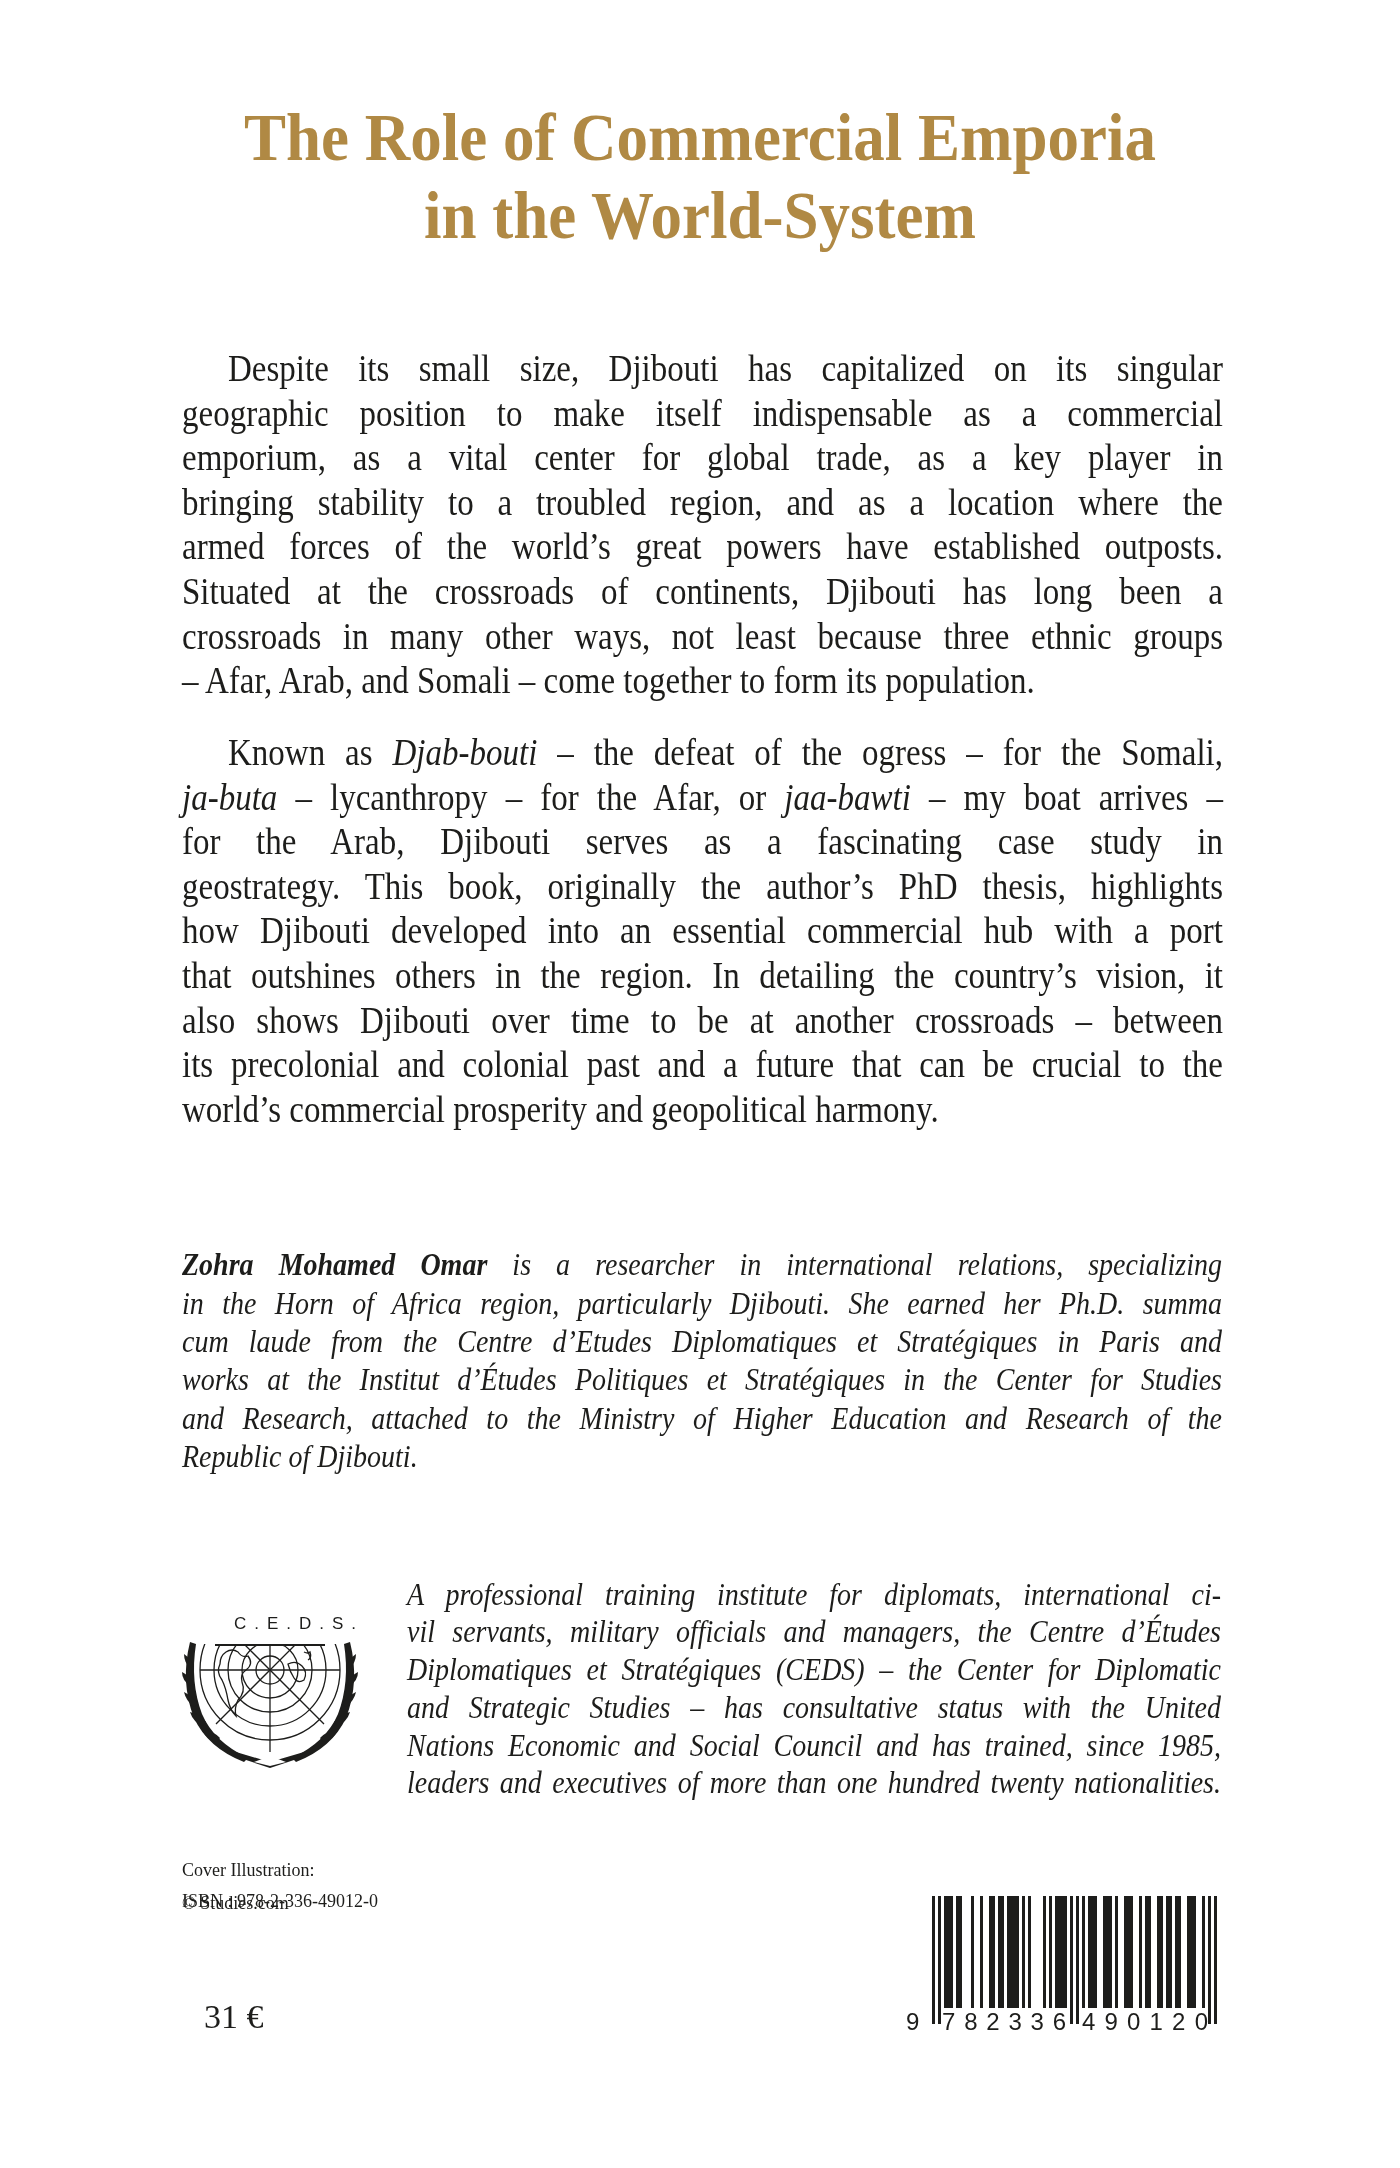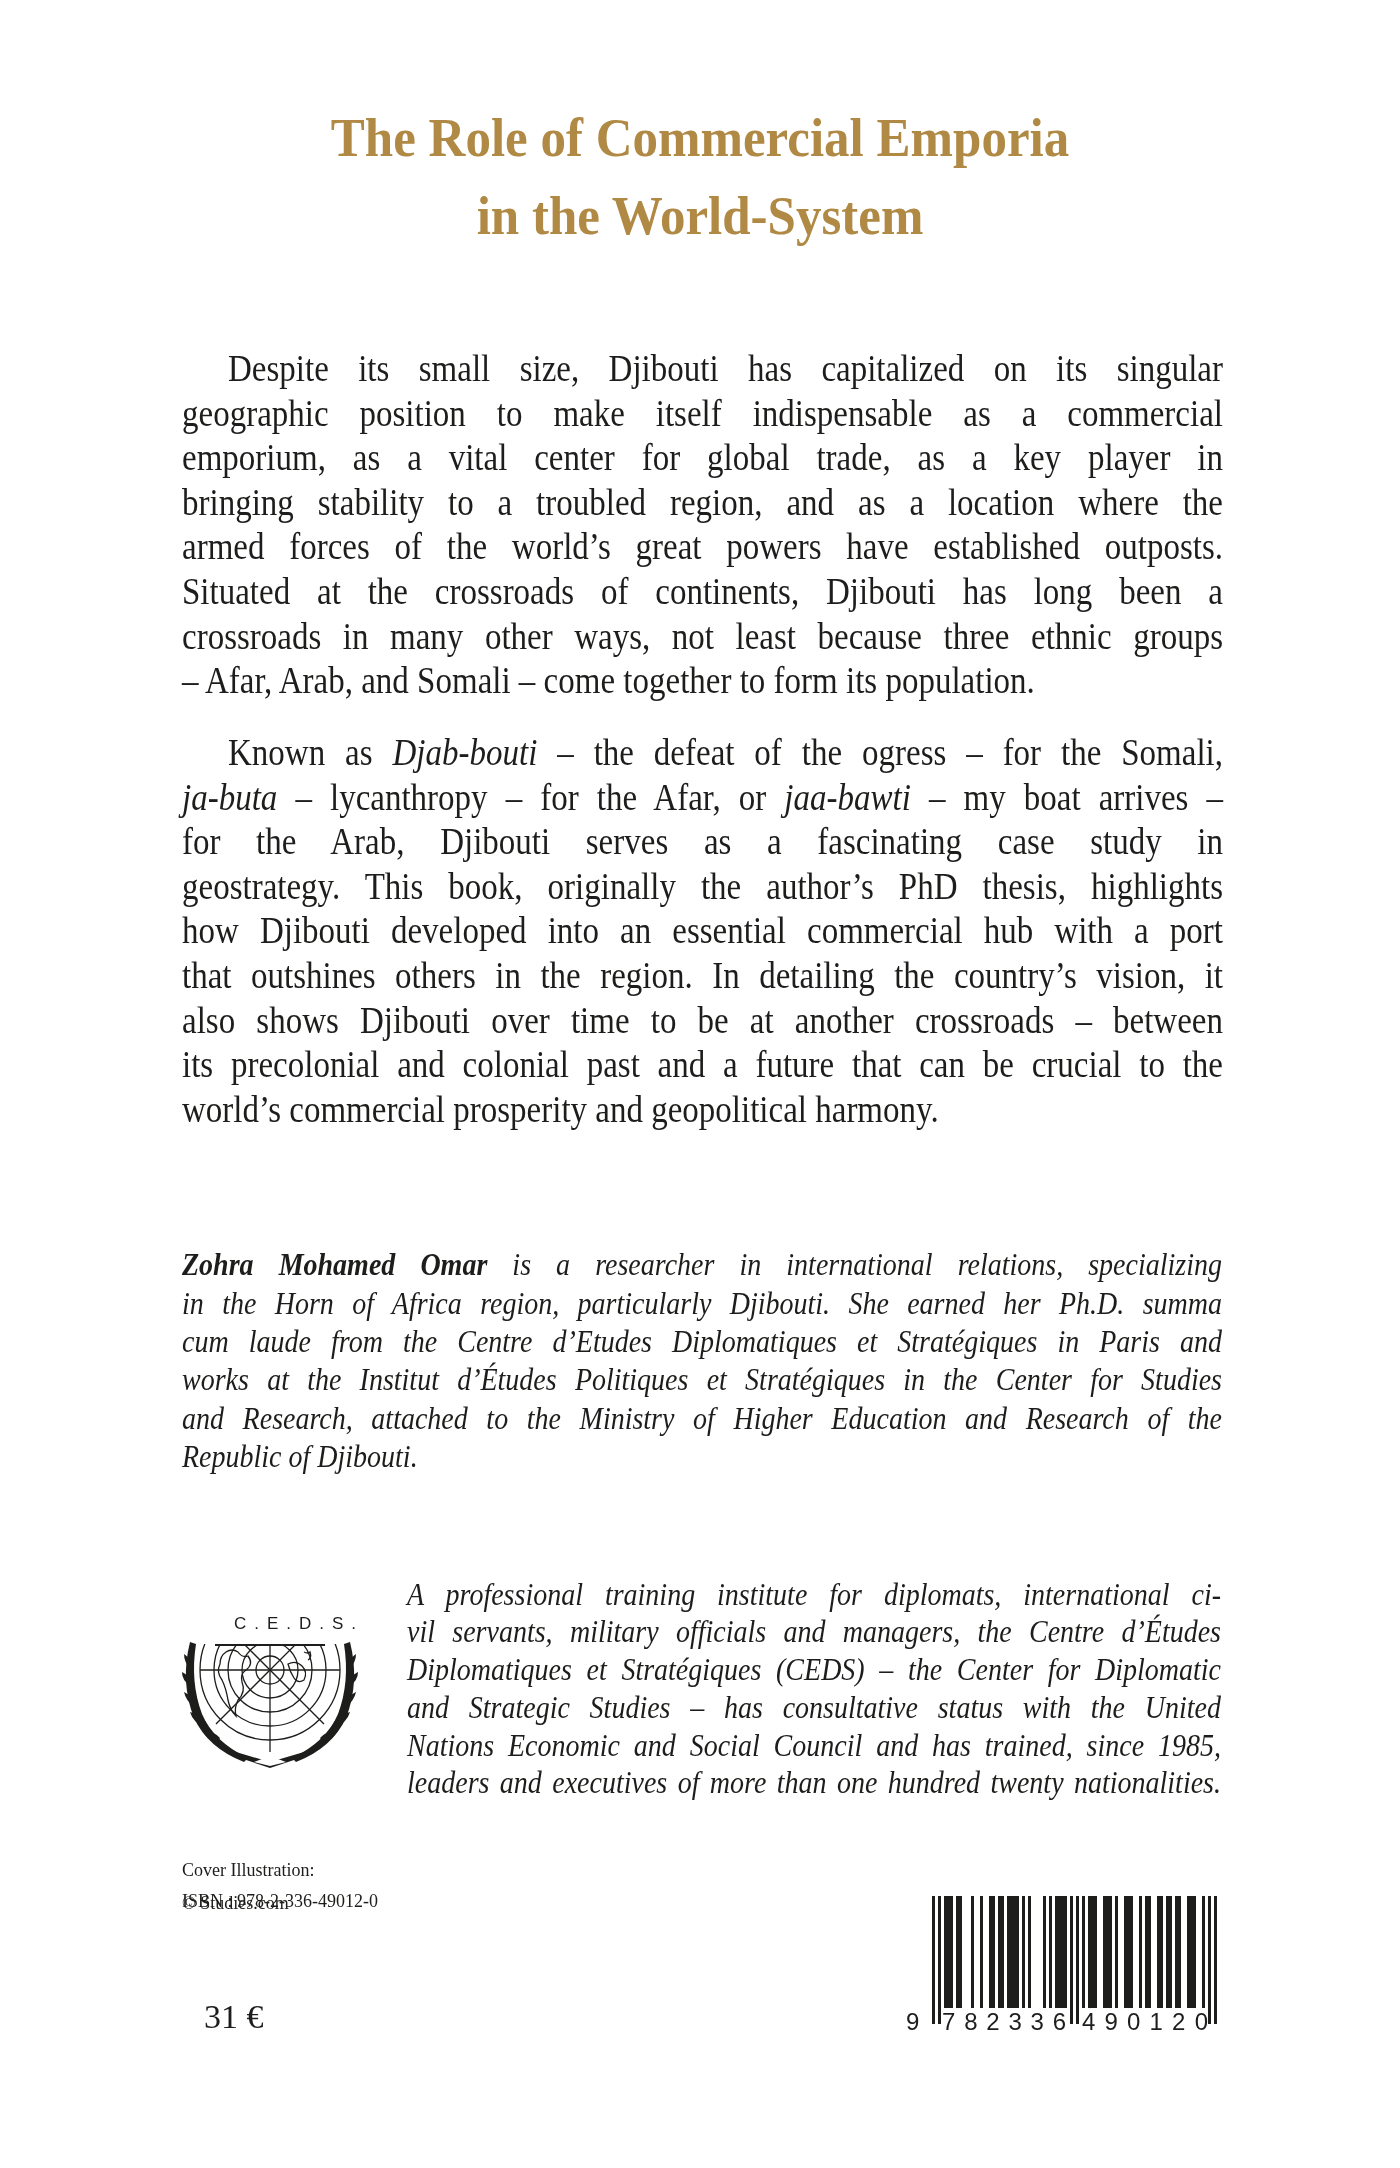--- a/index.html
+++ b/index.html
@@ -2,21 +2,21 @@
 <html><head>
 <meta charset="utf-8">
 <style>
   html, body { margin: 0; padding: 0; background: #ffffff; }
   body { width: 1400px; height: 2168px; position: relative; overflow: hidden;
          font-family: "Liberation Serif", "DejaVu Serif", serif; color: #1d1d1b; }
   .abs { position: absolute; }
 
   
   #title { left: 0; width: 1400px; top: 100px; text-align: center; color: #B08944;
-           font-family: "Liberation Serif", serif; font-weight: bold; font-size: 51px; }
+           font-family: "Liberation Serif", serif; font-weight: bold; font-size: 63px; }
   #title .tline { height: 78px; line-height: 78px; white-space: nowrap; transform: scaleY(1.08); transform-origin: 50% 70%; }
 
   
   .jline { position: absolute; white-space: nowrap; text-align: justify; text-align-last: justify; }
   .jline.last { text-align: left; text-align-last: left; }
 
   .body-line { left: 182px; width: 1041px; font-size: 33px; height: 44px; line-height: 44px;
                transform: scaleY(1.16); transform-origin: 0 75%; }
   .body-line.indent { left: 228px; width: 995px; }
 

